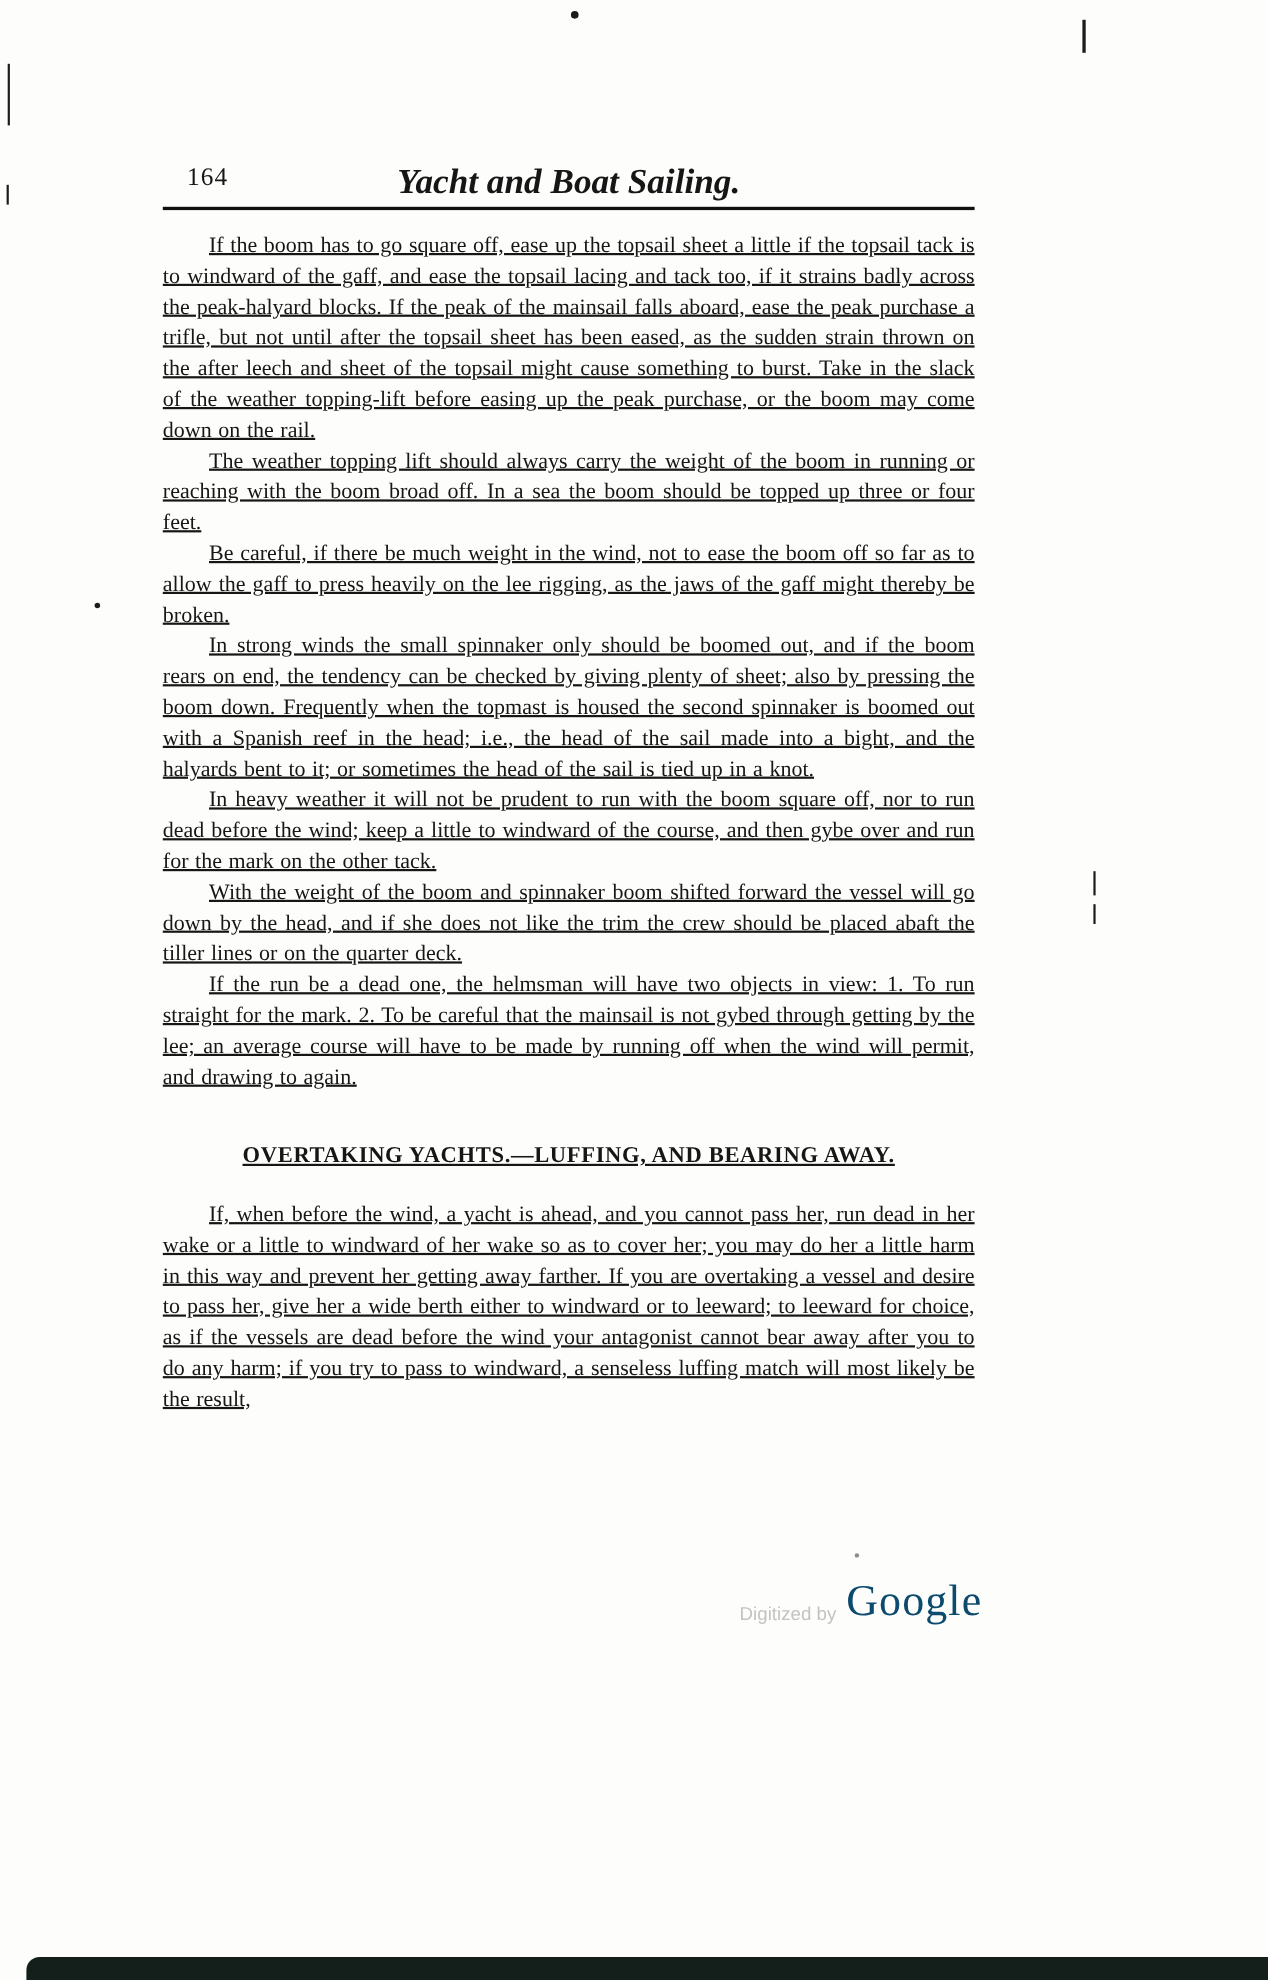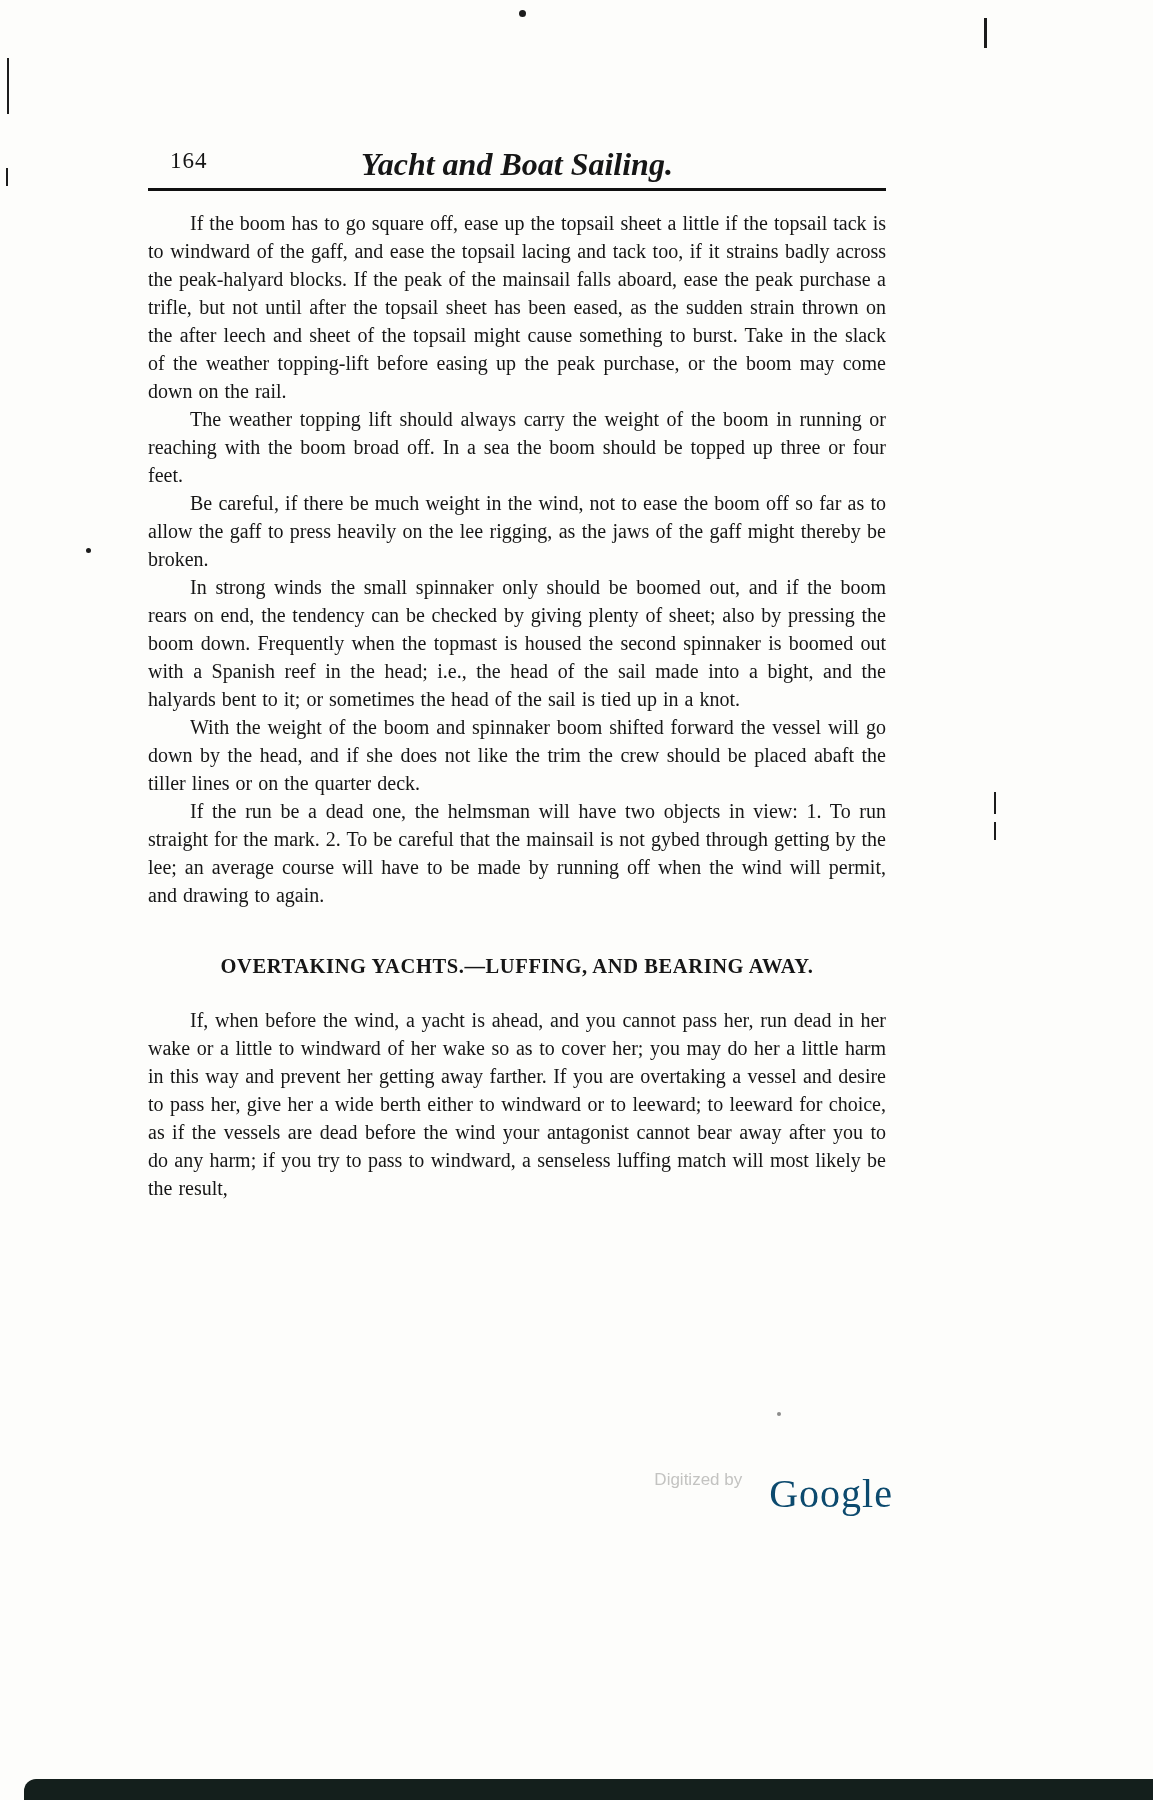--- a/index.html
+++ b/index.html
@@ -11,20 +11,21 @@
     background: #fdfdfb;
     font-family: "Liberation Serif", "DejaVu Serif", serif;
     color: #161616;
     overflow: hidden;
   }
   .content {
     position: absolute;
     left: 148px;
     top: 146px;
     width: 738px;
+    text-decoration: underline;
   }
   .header { position: relative; height: 34px; }
   .page-number {
     position: absolute;
     left: 22px;
     top: 2px;
     font-size: 23px;
     letter-spacing: 1px;
   }
   .running-title {
@@ -53,25 +54,25 @@
   .section-heading {
     margin-top: 46px;
     margin-bottom: 28px;
     text-align: center;
     font-weight: bold;
     font-size: 20.5px;
     letter-spacing: 0.6px;
   }
   .footer {
     position: absolute;
-    top: 1470px;
+    top: 1431px;
     right: 260px;
     display: flex;
-    align-items: flex-start;
-    gap: 27px;
+    align-items: flex-end;
+    gap: 9px;
   }
   .digitized-label {
     font-family: "Liberation Sans", sans-serif;
     font-size: 17px;
     color: #c3c3c1;
   }
   .google-brand {
     font-family: "Liberation Serif", serif;
     font-size: 40px;
     color: #0c4a6e;
@@ -117,20 +118,21 @@
       <span class="page-number">164</span>
       <span class="running-title">Yacht and Boat Sailing.</span>
     </div>
     <div class="header-rule"></div>
 
     <div class="body-text">
       <p>If the boom has to go square off, ease up the topsail sheet a little if the topsail tack is to windward of the gaff, and ease the topsail lacing and tack too, if it strains badly across the peak-halyard blocks.  If the peak of the mainsail falls aboard, ease the peak purchase a trifle, but not until after the topsail sheet has been eased, as the sudden strain thrown on the after leech and sheet of the topsail might cause something to burst. Take in the slack of the weather topping-lift before easing up the peak purchase, or the boom may come down on the rail.</p>
       <p>The weather topping lift should always carry the weight of the boom in running or reaching with the boom broad off.  In a sea the boom should be topped up three or four feet.</p>
       <p>Be careful, if there be much weight in the wind, not to ease the boom off so far as to allow the gaff to press heavily on the lee rigging, as the jaws of the gaff might thereby be broken.</p>
       <p>In strong winds the small spinnaker only should be boomed out, and if the boom rears on end, the tendency can be checked by giving plenty of sheet; also by pressing the boom down.  Frequently when the topmast is housed the second spinnaker is boomed out with a Spanish reef in the head; i.e., the head of the sail made into a bight, and the halyards bent to it; or sometimes the head of the sail is tied up in a knot.</p>
+      <p>In heavy weather it will not be prudent to run with the boom square off, nor to run dead before the wind; keep a little to windward of the course, and then gybe over and run for the mark on the other tack.</p>
       <p>With the weight of the boom and spinnaker boom shifted forward the vessel will go down by the head, and if she does not like the trim the crew should be placed abaft the tiller lines or on the quarter deck.</p>
       <p>If the run be a dead one, the helmsman will have two objects in view: 1. To run straight for the mark.  2. To be careful that the mainsail is not gybed through getting by the lee; an average course will have to be made by running off when the wind will permit, and drawing to again.</p>
 
       <div class="section-heading">OVERTAKING YACHTS.—LUFFING, AND BEARING AWAY.</div>
 
       <p>If, when before the wind, a yacht is ahead, and you cannot pass her, run dead in her wake or a little to windward of her wake so as to cover her; you may do her a little harm in this way and prevent her getting away farther.  If you are overtaking a vessel and desire to pass her, give her a wide berth either to windward or to leeward; to leeward for choice, as if the vessels are dead before the wind your antagonist cannot bear away after you to do any harm; if you try to pass to windward, a senseless luffing match will most likely be the result,</p>
     </div>
 
   </div>
 

